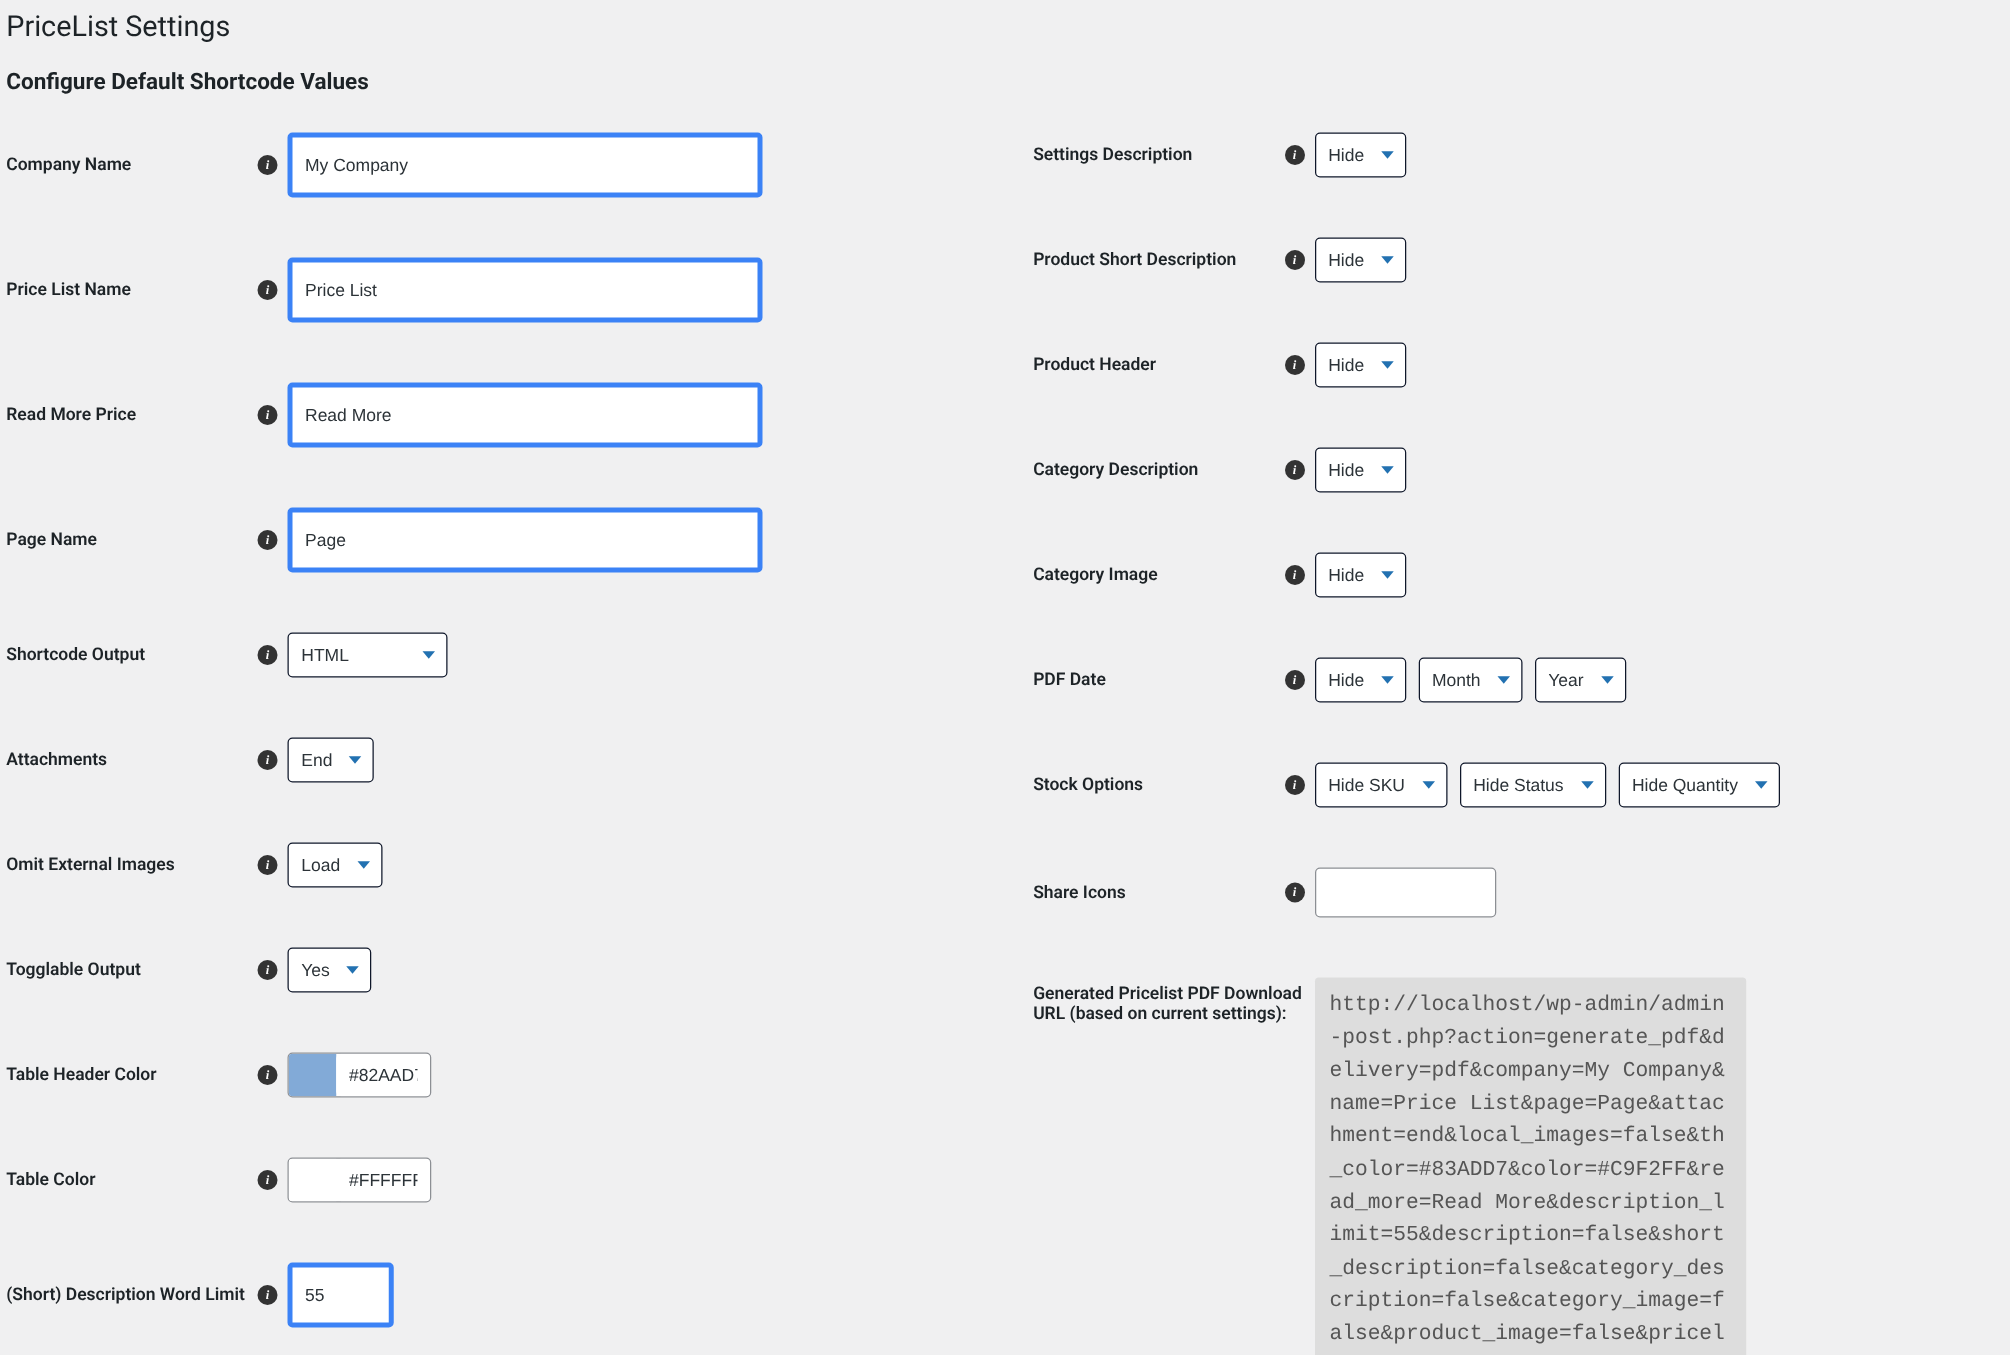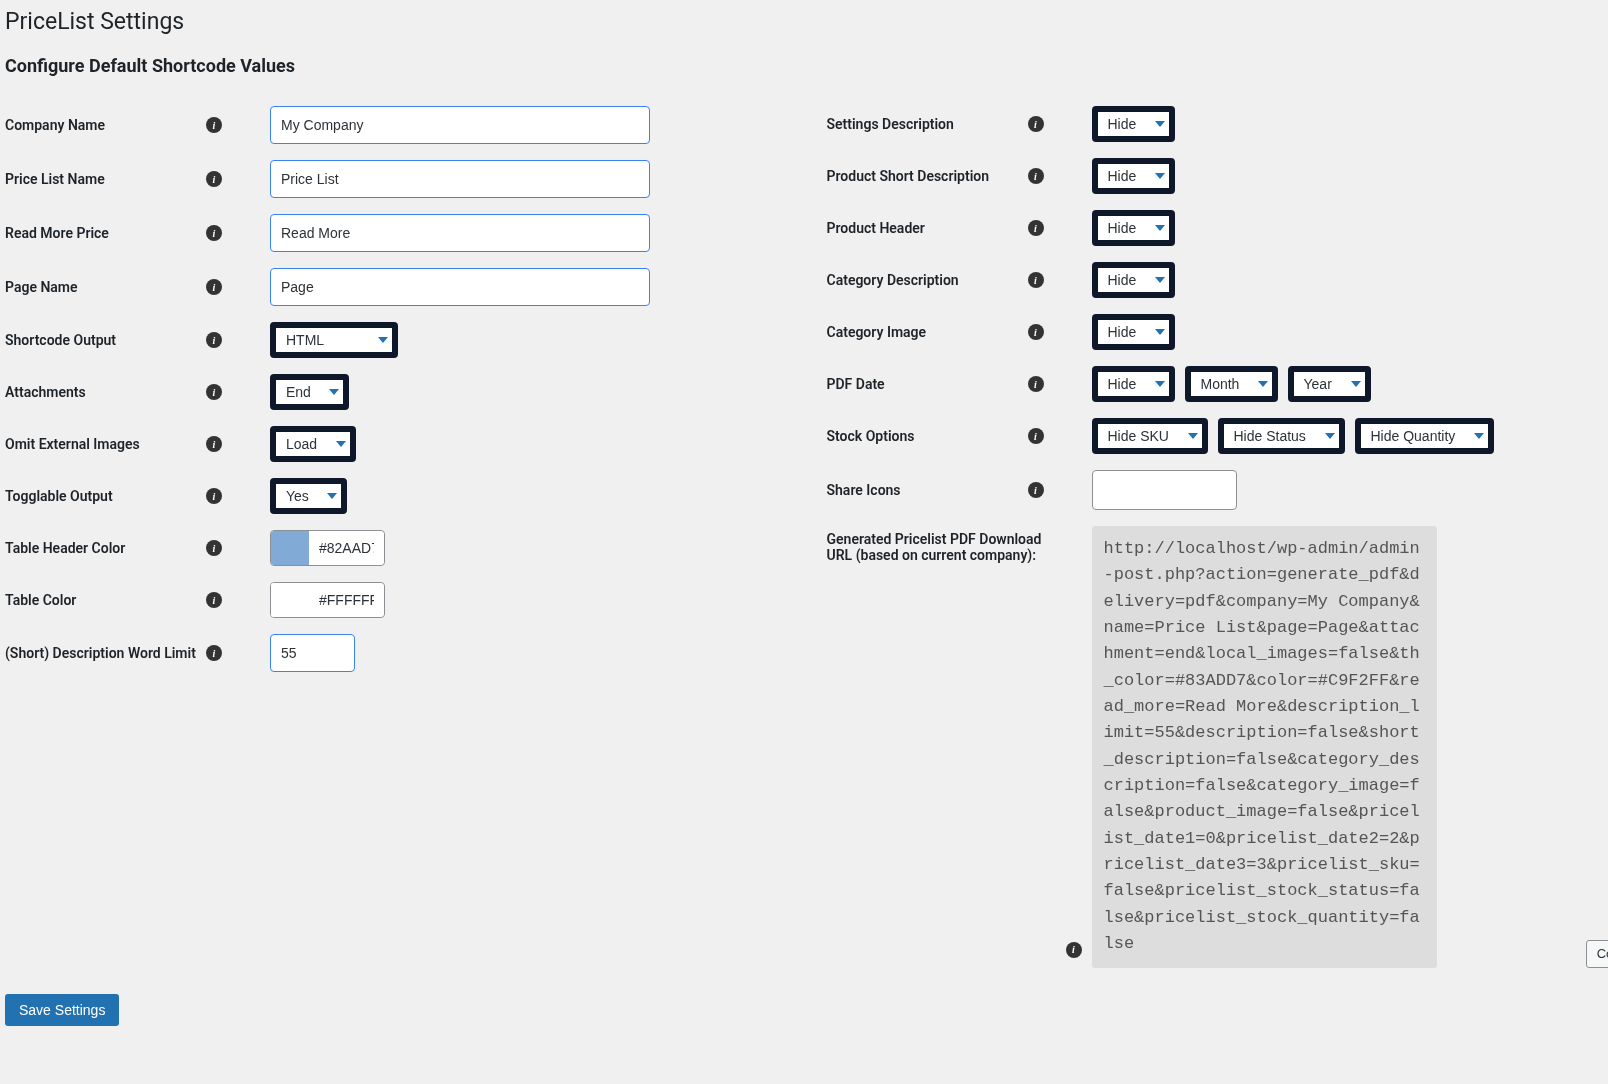--- a/index.html
+++ b/index.html
@@ -29,23 +29,22 @@
     .columns {
       display: flex;
       gap: 60px;
     }
     .col {
       flex: 1;
     }
     .field-row {
       display: flex;
       align-items: center;
-      margin-bottom: 16px;
+      margin-bottom: 48px;
       min-height: 36px;
-      gap: 40px;
     }
     .field-row.align-top {
       align-items: flex-start;
     }
     .label-col {
       width: 225px;
       display: flex;
       align-items: center;
       justify-content: space-between;
       padding-right: 8px;
@@ -72,44 +71,44 @@
       flex-shrink: 0;
       cursor: help;
     }
     .control-col {
       display: flex;
       align-items: center;
       gap: 10px;
       flex: 1;
     }
     input[type="text"] {
-      height: 38px;
+      height: 52px;
       padding: 0 10px;
-      border: 1px solid #3b82f6;
+      border: 4px solid #3b82f6;
       border-radius: 4px;
       background: #fff;
       font-size: 14px;
       color: #2c3338;
     }
     input.wide {
       width: 380px;
     }
     input.narrow {
       width: 85px;
     }
     .select-wrap {
       position: relative;
       display: inline-block;
     }
     .select-wrap select {
       appearance: none;
       -webkit-appearance: none;
       height: 36px;
       padding: 0 32px 0 10px;
-      border: 6px solid #0f172a;
+      border: 1px solid #0f172a;
       border-radius: 4px;
       background: #fff;
       font-size: 14px;
       color: #2c3338;
       cursor: pointer;
     }
     .select-wrap::after {
       content: "";
       position: absolute;
       right: 10px;
@@ -464,21 +463,21 @@
         <span>Share Icons</span>
         <span class="info-icon">i</span>
       </div>
       <div class="control-col">
         <div class="share-box"></div>
       </div>
     </div>
 
     <div class="field-row align-top">
       <div class="label-col align-top">
-        <span>Generated Pricelist PDF Download URL (based on current company):</span>
+        <span>Generated Pricelist PDF Download URL (based on current settings):</span>
       </div>
       <div class="control-col">
         <div class="url-box-wrap">
           <span class="info-icon info-icon-url">i</span>
           <div class="url-box">http://localhost/wp-admin/admin-post.php?action=generate_pdf&amp;delivery=pdf&amp;company=My Company&amp;name=Price List&amp;page=Page&amp;attachment=end&amp;local_images=false&amp;th_color=#83ADD7&amp;color=#C9F2FF&amp;read_more=Read More&amp;description_limit=55&amp;description=false&amp;short_description=false&amp;category_description=false&amp;category_image=false&amp;product_image=false&amp;pricelist_date1=0&amp;pricelist_date2=2&amp;pricelist_date3=3&amp;pricelist_sku=false&amp;pricelist_stock_status=false&amp;pricelist_stock_quantity=false</div>
           <button class="copy-btn">Copy</button>
         </div>
       </div>
     </div>
 

